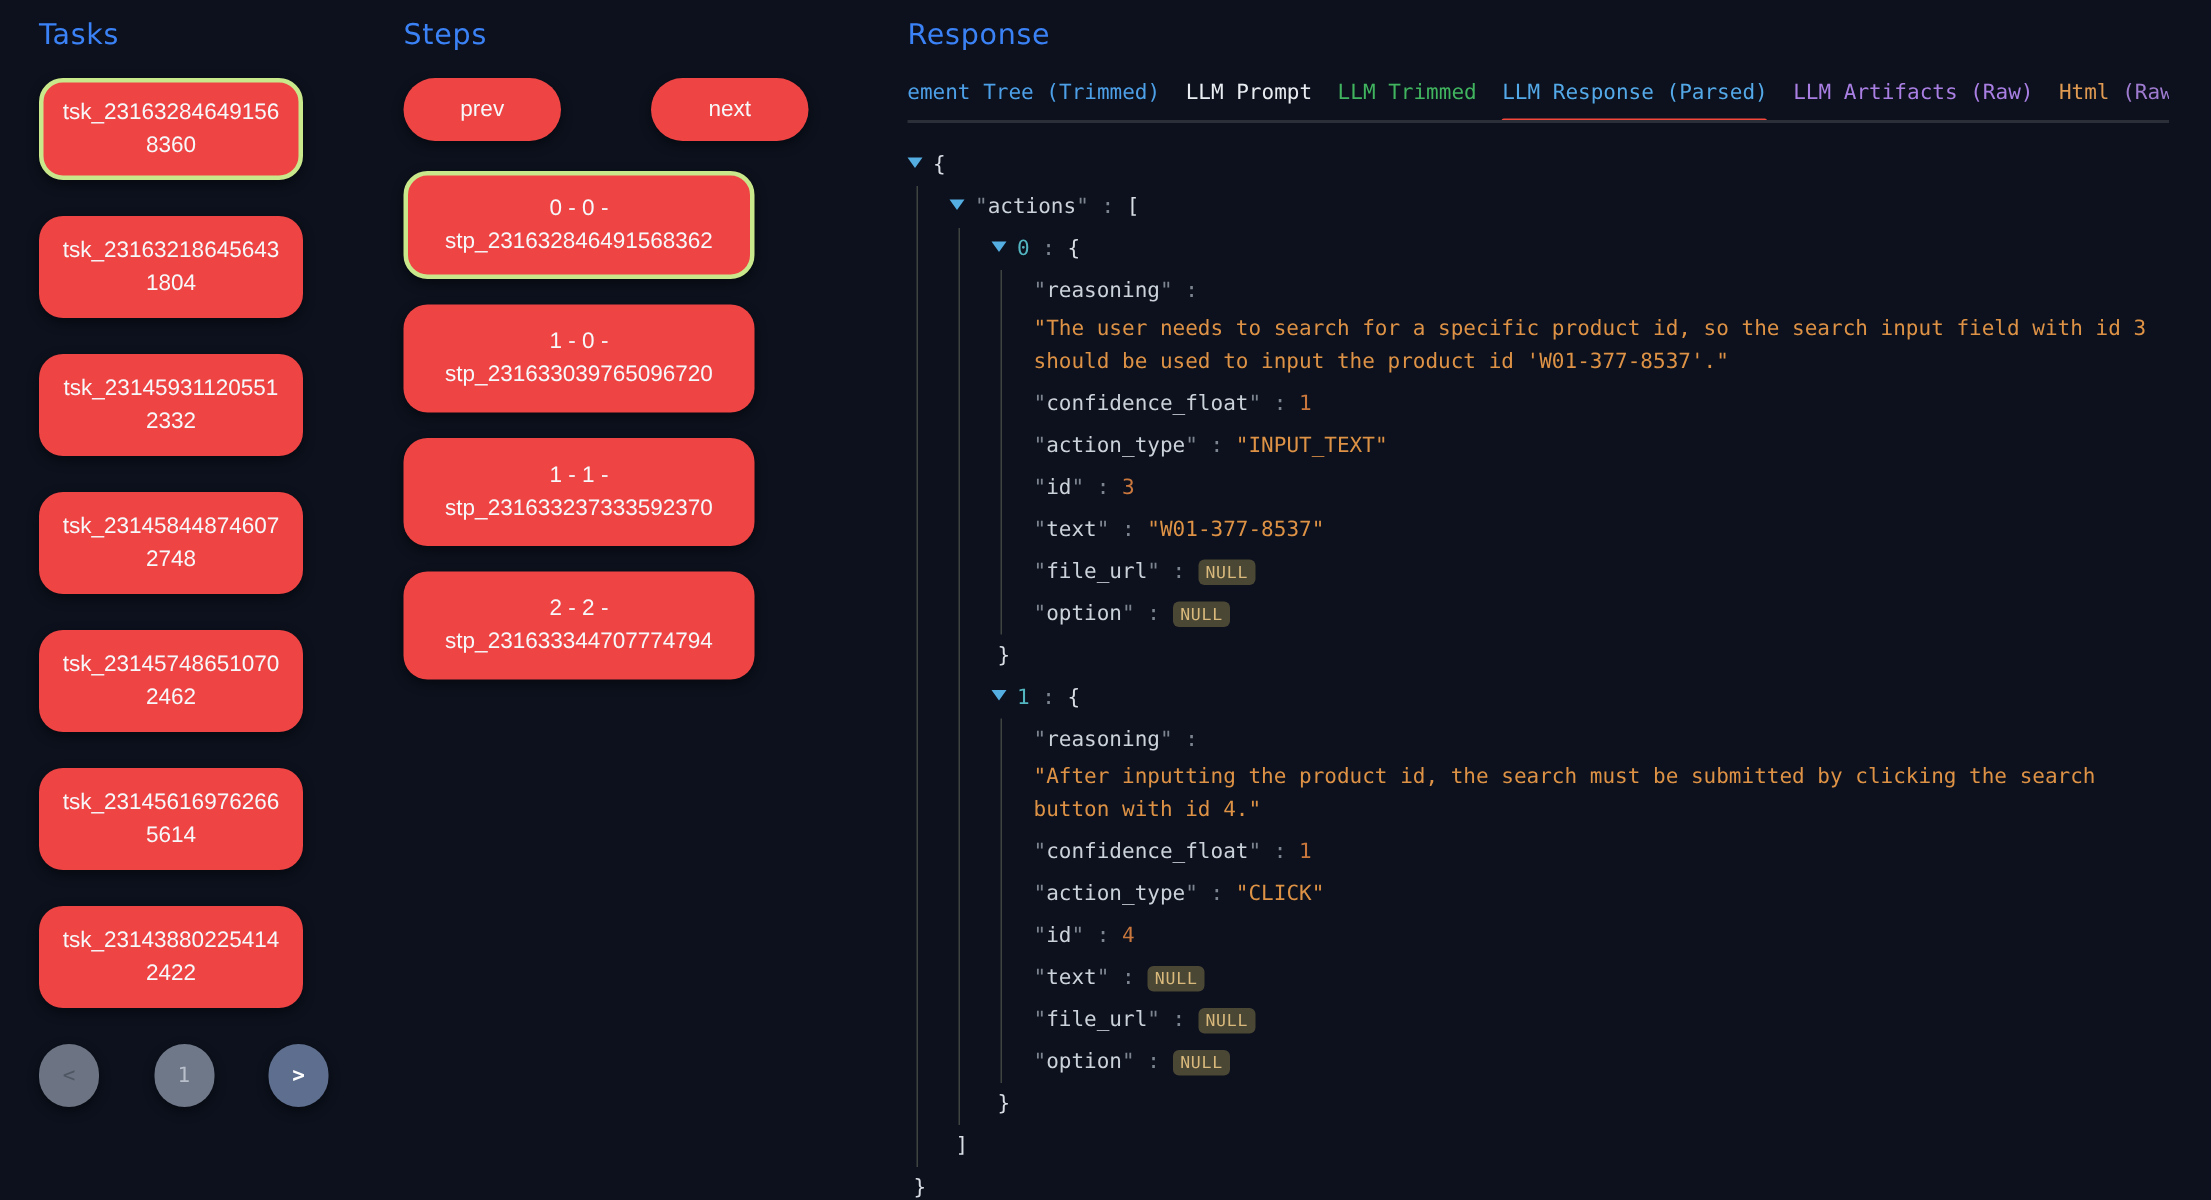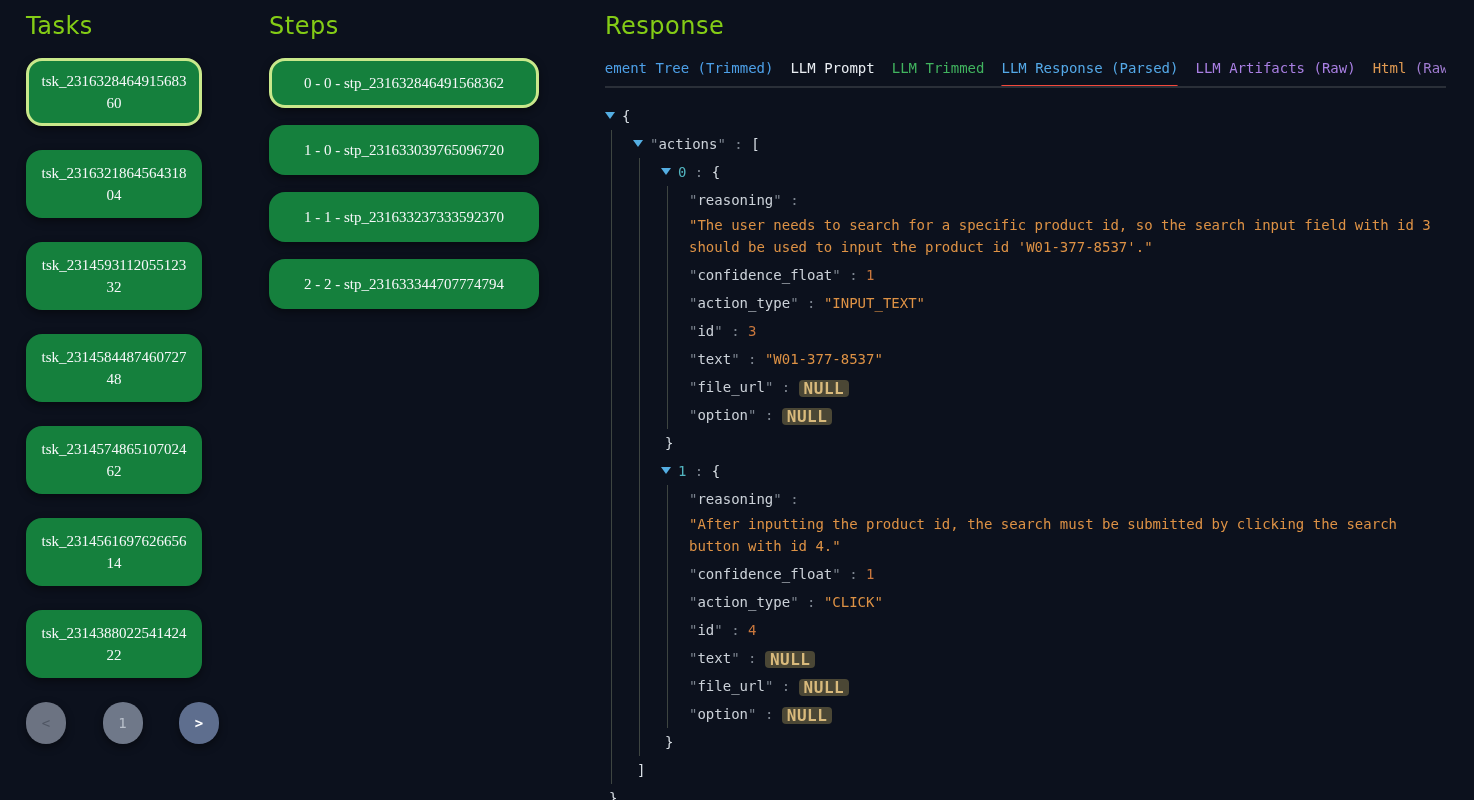--- a/index.html
+++ b/index.html
@@ -5,44 +5,44 @@
   * { margin:0; padding:0; box-sizing:border-box; }
   html,body { width:1474px; height:800px; overflow:hidden; }
   body {
     background:#0c111d;
     font-family:"DejaVu Sans Mono", monospace;
     color:#e8eaed;
     position:relative;
   }
   h1.panel-title {
     font-family:"DejaVu Sans", "Liberation Sans", sans-serif;
-    font-size:24px; font-weight:500; color:#84cc16;
+    font-size:19px; font-weight:500; color:#3b82f6;
     letter-spacing:0.5px; margin-bottom:18px;
   }
   .col { position:absolute; top:12px; }
   #tasks-col  { left:26px;  width:176px; }
   #steps-col  { left:269px; width:270px; }
   #artifacts-col { left:605px; width:841px; }
 
   
   .slate-btn {
     display:block; border:none; cursor:pointer;
-    background:#15803d; color:#f7f8fa;
-    font-family:Liberation Serif, serif;
+    background:#ef4444; color:#f7f8fa;
+    font-family:Liberation Sans, sans-serif;
     font-size:15px; line-height:22px; text-align:center;
     border-radius:16px;
     box-shadow:0 3px 8px rgba(0,0,0,0.45);
   }
   .task-btn {
     width:176px; padding:12px 13px; margin-bottom:24px;
     word-break:break-all;
   }
   .task-btn.selected { border:3px solid #c9e88b; padding:9px 10px; }
   .step-btn {
-    width:270px; padding:14px 15px; margin-bottom:17px;
+    width:234px; padding:14px 15px; margin-bottom:17px;
     word-break:normal; white-space:normal;text-align:center;
   }
   .step-btn.selected { border:3px solid #c9e88b; padding:11px 12px; }
   .nav-row { display:flex; justify-content:space-between; margin-bottom:20px; width:270px; }
   .nav-btn { width:105px; height:42px; border-radius:21px; padding:0; }
 
   
   .pagination { display:flex; justify-content:space-between; width:193px; margin-top:20px; }
   .page-btn {
     width:40px; height:42px; border-radius:20px; border:none; cursor:pointer;
@@ -85,21 +85,21 @@
   }
   .tk-q     { color:#7d8590; }
   .tk-key   { color:#ccd2d9;margin-top:44px; }
   .tk-sep   { color:#7d8590; }
   .tk-punct { color:#d8dee4; }
   .tk-index { color:#52b5c0; }
   .tk-num   { color:#c9773d; }
   .tk-str   { color:#de9245; }
   .null-badge {
     display:inline-block; background:#4b4735; color:#d9ba7c;
-    font-size:16px; font-weight:bold; letter-spacing:0.5px;
+    font-size:11px; font-weight:normal; letter-spacing:0.5px;
     padding:2px 5px; border-radius:4px; vertical-align:middle;
     line-height:13px;
   }
 </style>
 </head>
 <body>
 
 <div class="col" id="tasks-col">
   <h1 class="panel-title">Tasks</h1>
   <div id="task-list">
@@ -113,20 +113,24 @@
     </div>
   <div class="pagination">
     <button class="page-btn prev">&lt;</button>
     <button class="page-btn current">1</button>
     <button class="page-btn next">&gt;</button>
   </div>
 </div>
 
 <div class="col" id="steps-col">
   <h1 class="panel-title">Steps</h1>
+  <div class="nav-row">
+    <button class="slate-btn nav-btn">prev</button>
+    <button class="slate-btn nav-btn">next</button>
+  </div>
   <div id="step-list">
       <button class="slate-btn step-btn selected">0 - 0 - stp_231632846491568362</button>
       <button class="slate-btn step-btn">1 - 0 - stp_231633039765096720</button>
       <button class="slate-btn step-btn">1 - 1 - stp_231633237333592370</button>
       <button class="slate-btn step-btn">2 - 2 - stp_231633344707774794</button>
     </div>
 </div>
 
 <div class="col" id="artifacts-col">
   <h1 class="panel-title">Response</h1>

